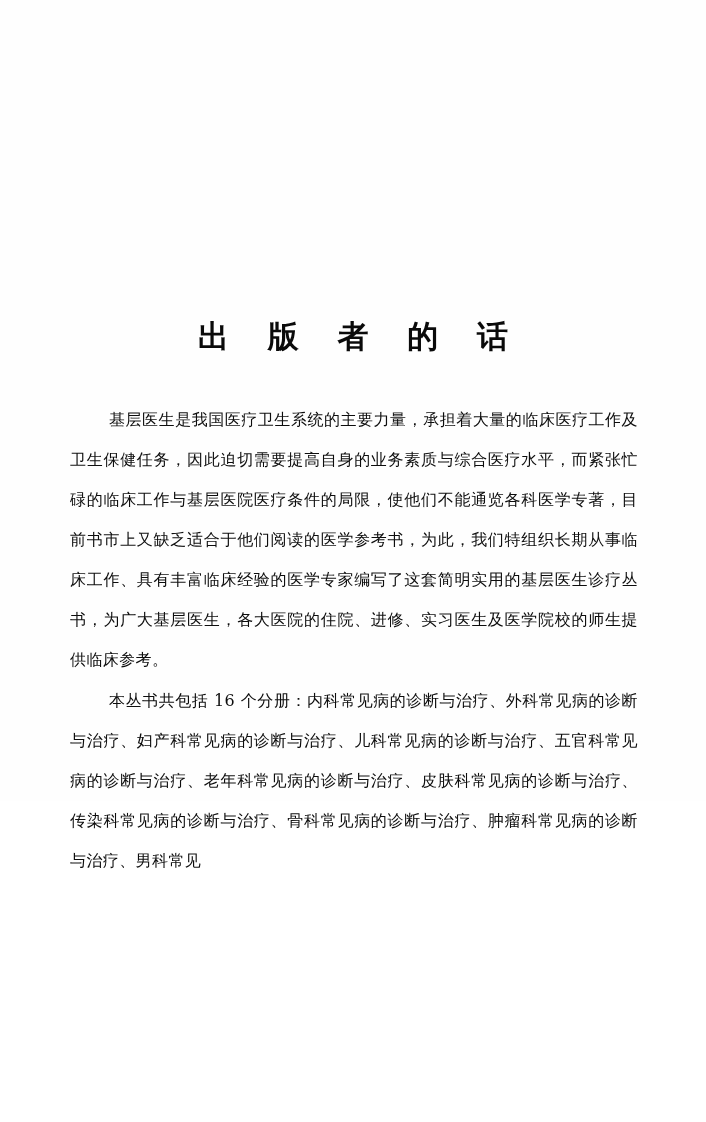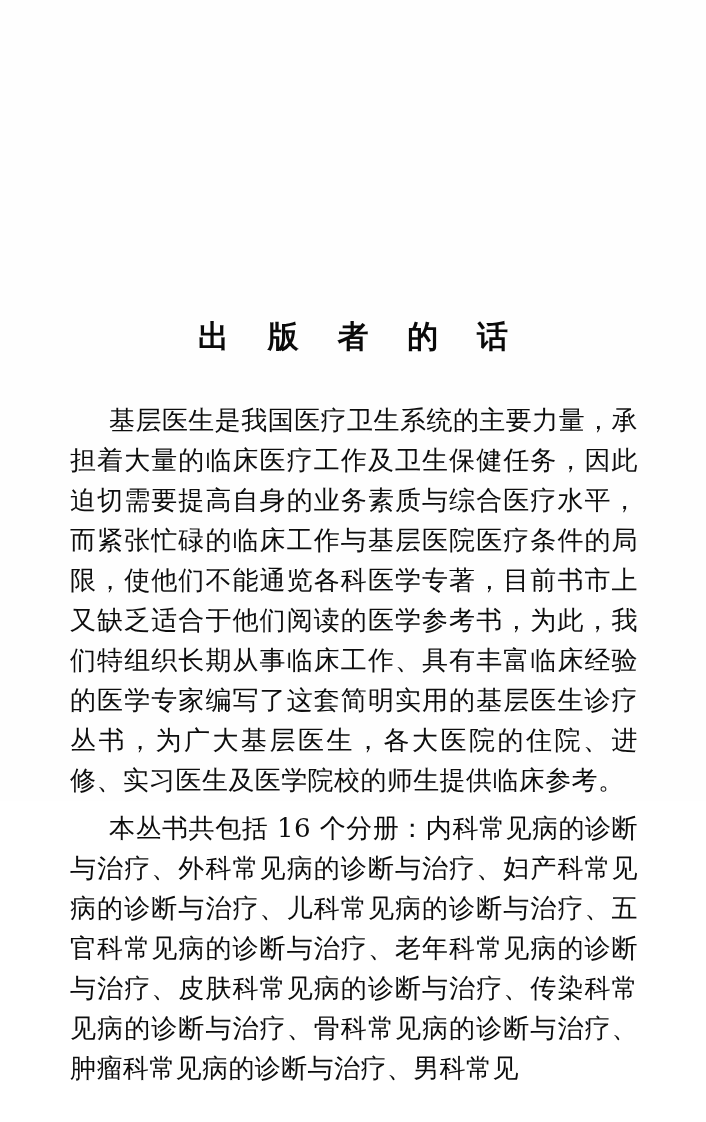--- a/index.html
+++ b/index.html
@@ -34,34 +34,34 @@
     letter-spacing: 14px;
     text-indent: 14px;
     font-family: "DejaVu Serif", serif;
     color: #0a0a0a;
   }
   .body-text {
     position: absolute;
     top: 400px;
     left: 70px;
     width: 568px;
-    font-size: 26px;
+    font-size: 16px;
     line-height: 40px;
     text-align: justify;
     text-justify: inter-ideograph;
     color: #0d0d0d;
     font-family: "DejaVu Serif", serif;
   }
   .para {
     margin: 0 0 0 0;
     text-indent: 39px;
     letter-spacing: 0.4px;
   }
   .para + .para {
-    margin-top: 8px;
+    margin-top: 1px;
   }
 </style>
 </head>
 <body>
 
 <div class="page">
 
   <div class="page-title">出 版 者 的 话</div>
 
   <div class="body-text">

